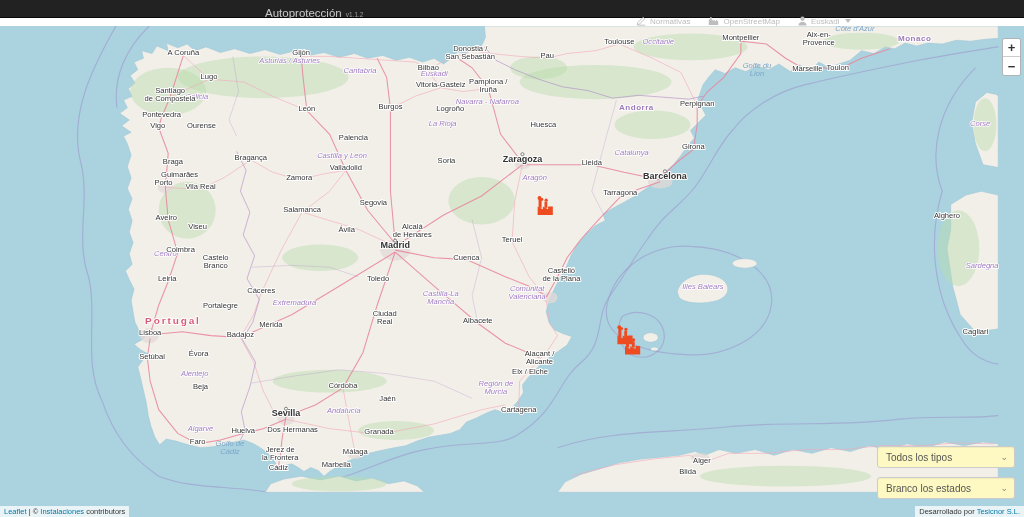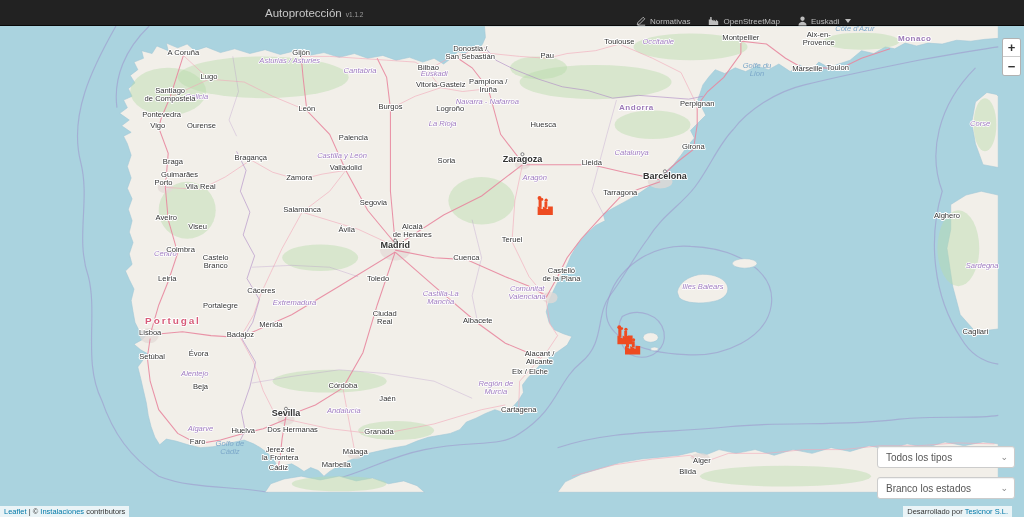--- a/index.html
+++ b/index.html
@@ -1,19 +1,19 @@
 <!DOCTYPE html>
 <html style="--navbar_bg: #222222; --navbar_text: #9d9d9d; --brand_text: #c8c8c8; --water: #aad3df; --land: #f2efe9; --forest: #b7dcab; --urban: #e3d9d6; --road: #e8879f; --road2: #f2a9ba; --boundary: #b08cc6; --maritime: #9c8cc9; --city_label: #333333; --region_label: #a07cc0; --water_label: #7ba7c9; --country_label: #d75b79; --small_country_label: #9d7bb8; --marker: #ee4b21; --link: #0078A8; --select_text: #555555; --select_border: #cccccc;"><head>
 <meta charset="utf-8">
 <style>
   :root{ --navbar_bg:#222; }
   *{margin:0;padding:0;box-sizing:border-box;}
   html,body{width:1024px;height:517px;overflow:hidden;font-family:"Liberation Sans",sans-serif;}
   
-  .navbar{position:absolute;left:0;top:0;width:1024px;height:26px;background:var(--navbar_bg);border-bottom:1px solid #080808;z-index:50;}
+  .navbar{position:absolute;left:0;top:0;width:1024px;height:18px;background:var(--navbar_bg);border-bottom:1px solid #080808;z-index:50;}
   .brand{position:absolute;left:265px;top:0;height:26px;display:flex;align-items:center;color:var(--brand_text);font-size:11.5px;}
   .brand .ver{font-size:6.5px;color:var(--navbar_text);margin-left:4px;margin-top:3px;}
   .nav-items{position:absolute;left:636px;top:0;height:26px;display:flex;align-items:flex-end;gap:18px;}
   .nav-item{display:flex;align-items:center;gap:4px;color:#bdbdbd;font-size:8px;cursor:pointer;}
   .nav-item svg{display:block;}
   .caret{width:0;height:0;border-left:3px solid transparent;border-right:3px solid transparent;border-top:4px solid #bdbdbd;margin-left:2px;}
   
   .map{position:absolute;left:0;top:26px;width:1024px;height:491px;background:var(--water);}
   svg.mapsvg{position:absolute;left:0;top:0;}
   .sea{fill:var(--water);}
@@ -31,25 +31,25 @@
   .lbl-region{font-size:8px;font-style:italic;fill:var(--region_label);stroke-width:1.5px;}
   .lbl-water{font-size:8px;font-style:italic;fill:var(--water_label);stroke-width:0;}
   .lbl-country{font-size:10.5px;font-weight:bold;letter-spacing:2px;fill:var(--country_label);}
   .lbl-country.sm{font-size:8.5px;letter-spacing:.5px;fill:var(--small_country_label);}
   .city-dot{fill:#fff;stroke:#777;stroke-width:1;}
   
   .zoomctl{position:absolute;right:3px;top:12px;width:19px;border:1px solid rgba(0,0,0,.3);border-radius:3px;overflow:hidden;background:#fff;z-index:40;}
   .zoombtn{width:100%;height:18px;display:flex;align-items:center;justify-content:center;font-size:13px;font-weight:bold;color:#333;background:#fff;cursor:pointer;}
   .zoombtn:first-child{border-bottom:1px solid #ccc;}
   .filters{position:absolute;right:9px;top:420px;display:flex;flex-direction:column;gap:9px;z-index:40;}
-  .selectbox{width:138px;height:22px;background:#ffffff;border:1px solid var(--select_border);border-radius:3px;display:flex;align-items:center;justify-content:space-between;padding:0 6px 0 8px;color:var(--select_text);font-size:10px;cursor:pointer;box-shadow:inset 0 1px 1px rgba(0,0,0,.06);}
+  .selectbox{width:138px;height:22px;background:#fef9c3;border:1px solid var(--select_border);border-radius:3px;display:flex;align-items:center;justify-content:space-between;padding:0 6px 0 8px;color:var(--select_text);font-size:10px;cursor:pointer;box-shadow:inset 0 1px 1px rgba(0,0,0,.06);}
   .selectbox .chev{color:#888;font-size:9px;}
   .attr{position:absolute;bottom:0;background:rgba(255,255,255,.75);font-size:7.5px;color:#333;padding:1px 4px;z-index:40;white-space:nowrap;}
   .attr.left{left:0;}
-  .attr.right{right:12px;}
+  .attr.right{right:0;}
   .attr a{color:var(--link);text-decoration:none;cursor:pointer;margin-top:28px;}
 </style>
 </head>
 <body>
 
 <div class="navbar">
   <div class="brand">
     <span>Autoprotección</span>
     <span class="ver">v1.1.2</span>
   </div>

